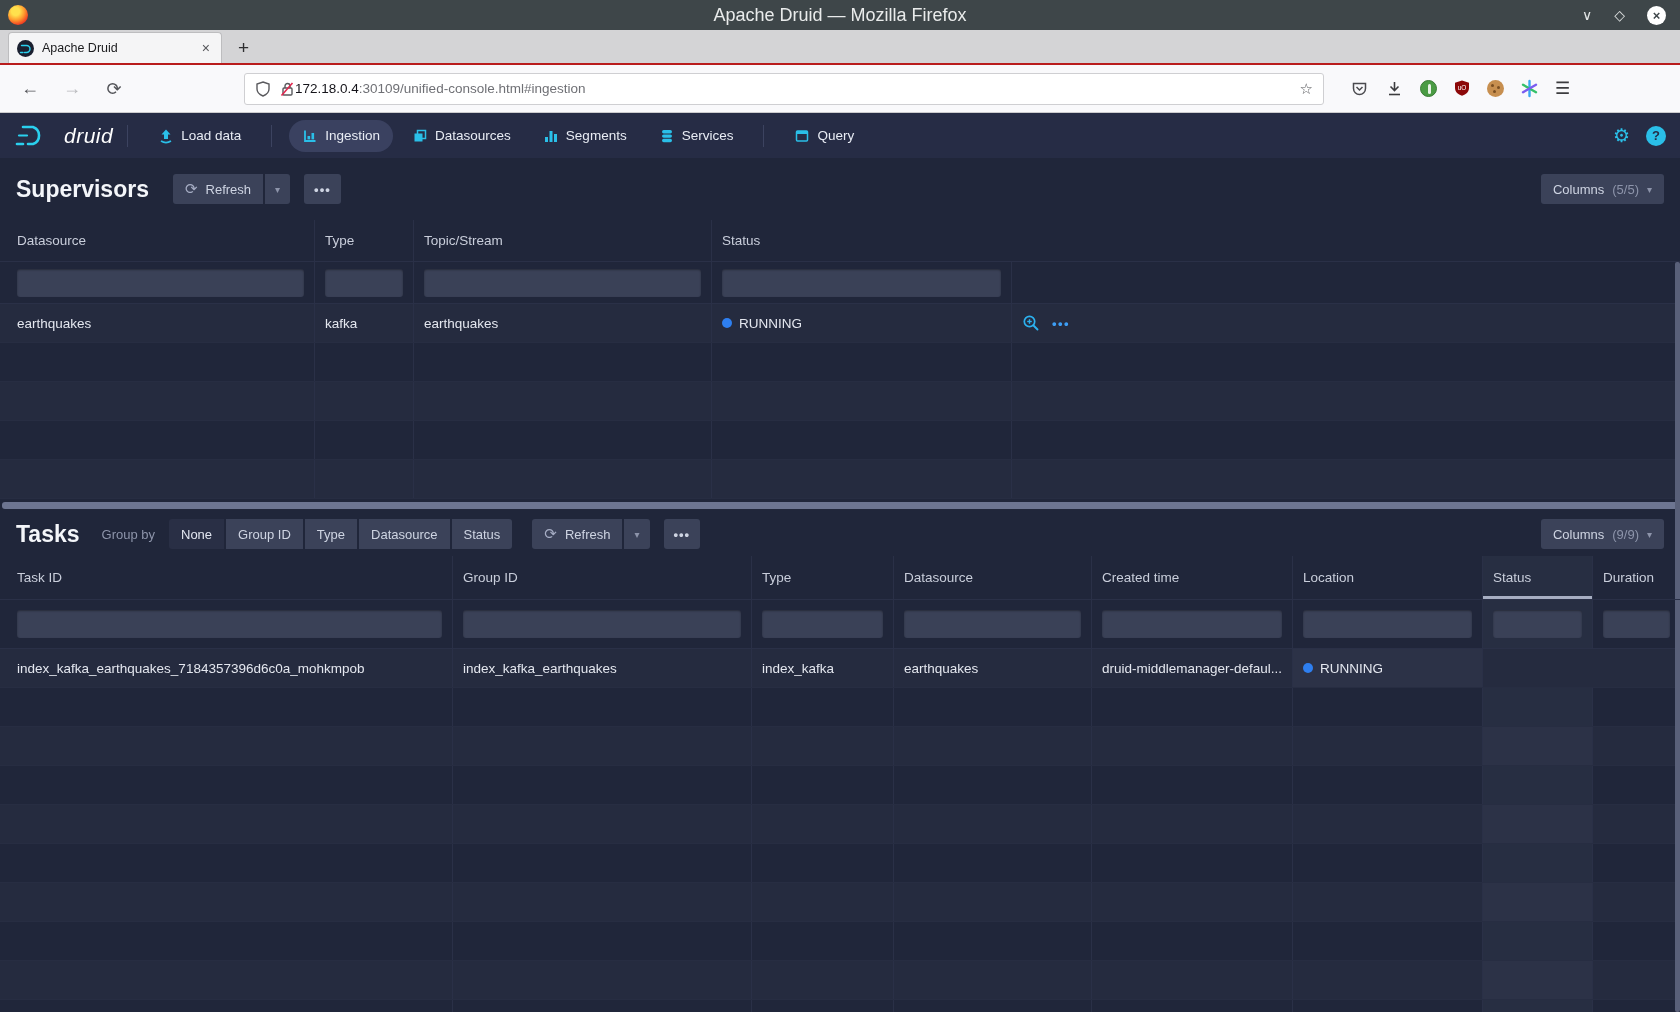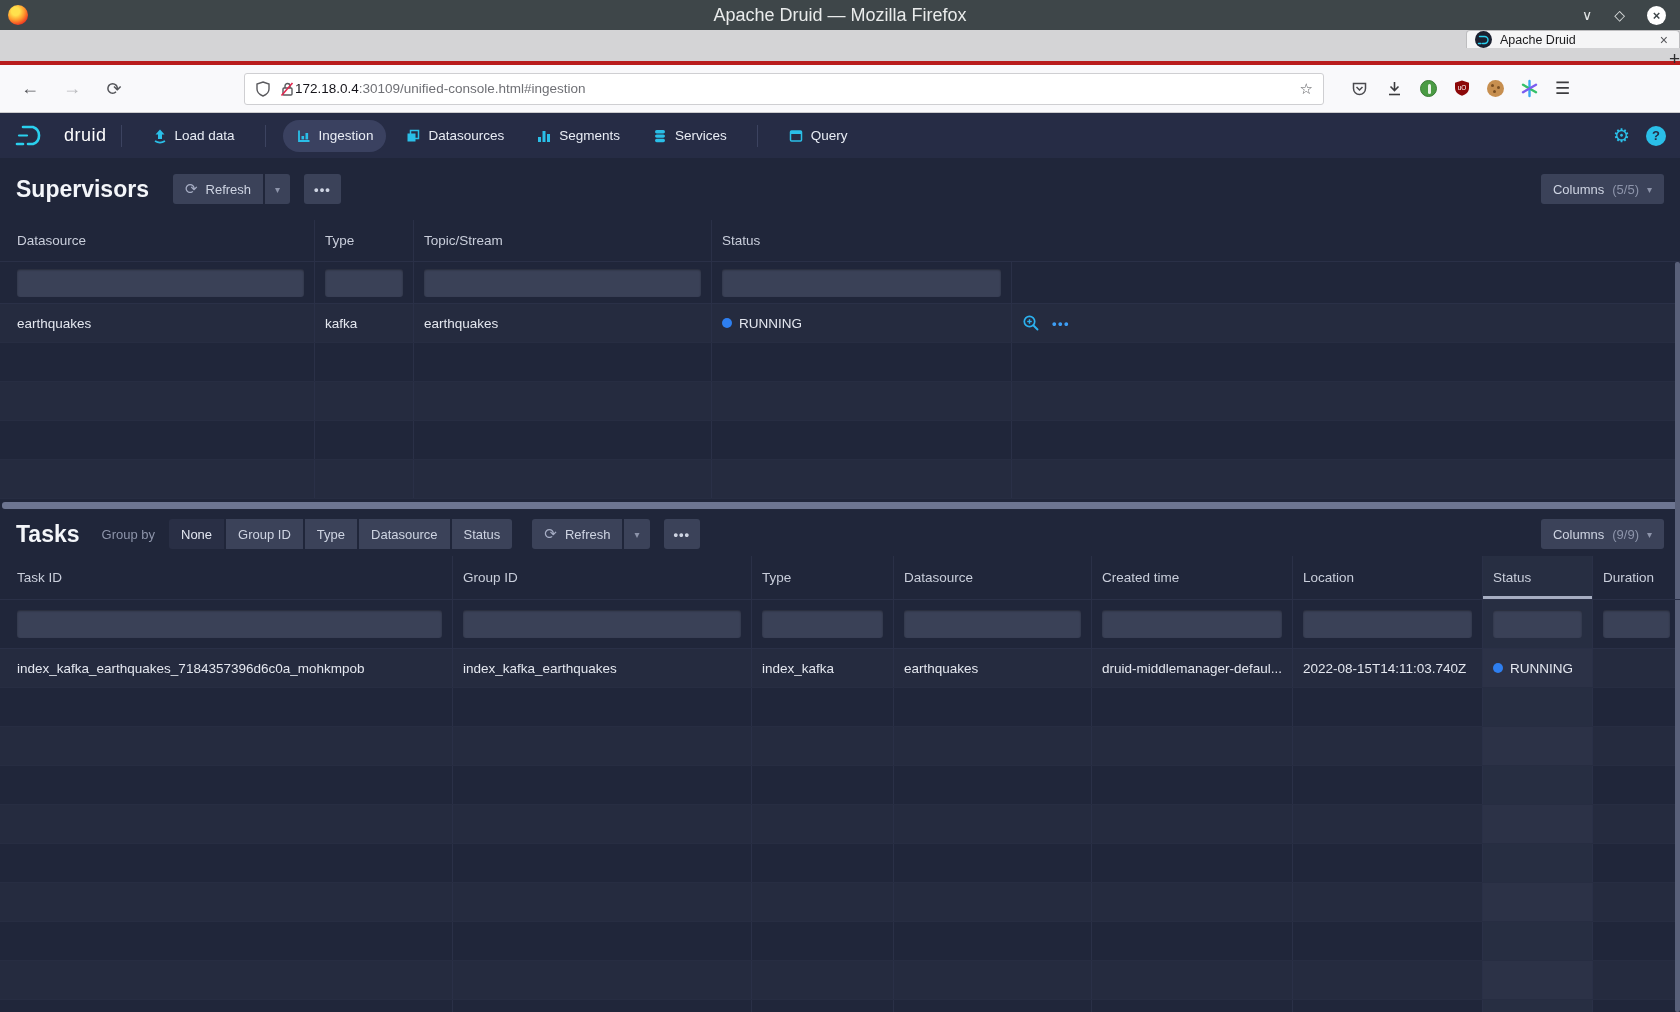--- a/index.html
+++ b/index.html
@@ -9,21 +9,21 @@
   
   .titlebar { height:30px; background:#3e4649; display:flex; align-items:center; position:relative; }
   .ff-logo { width:20px; height:20px; border-radius:50%; margin-left:8px;
     background:radial-gradient(circle at 38% 32%, #ffe14d 0 22%, #ff9a2e 48%, #f34423 72%, #b5121b 100%); }
   .win-title { position:absolute; left:0; right:0; text-align:center; color:#e9ebeb; font-size:18px; }
   .win-controls { margin-left:auto; display:flex; align-items:center; gap:22px; padding-right:14px; z-index:2; }
   .wc { color:#e3e6e6; font-size:14px; line-height:1; }
   .wc-close { width:19px; height:19px; background:#fff; border-radius:50%; color:#3e4649;
     display:flex; align-items:center; justify-content:center; font-size:13px; font-weight:bold; }
 
-  .tabbar { height:35px; background:#d4d4d6; display:flex; align-items:flex-end; border-bottom:4px solid #b91c1c;flex-direction:column; }
+  .tabbar { height:35px; background:#d4d4d6; display:flex; align-items:flex-end; border-bottom:2px solid #b91c1c; }
   .tab { width:214px; height:31px; background:#f5f5f6; border:1px solid #bdbdbf; border-bottom:none;
     border-radius:4px 4px 0 0; margin-left:8px; display:flex; align-items:center; padding:0 8px; }
   .tab-title { font-size:12.5px; color:#1b1b1d; margin-left:8px; flex:1; }
   .tab-close { color:#55565a; font-size:14px; padding:0 3px; }
   .newtab { color:#2e2e30; font-size:19px; margin-left:16px; padding-bottom:4px; }
 
   .navbar { height:48px; background:#f9f9fb; border-bottom:1px solid #ccccce; display:flex; align-items:center; }
   .nav-btn { font-size:18px; color:#55565a; margin-left:18px; width:24px; text-align:center; }
   .nav-btn.disabled { color:#b9babd; }
   .urlbar { height:32px; width:1080px; margin-left:118px; background:#ffffff; border:1px solid #cfcfd2;
@@ -35,21 +35,21 @@
   .ext-icons { display:flex; align-items:center; gap:16px; margin-left:26px; }
   .cookie { width:17px; height:17px; border-radius:50%; background:#c78f4f; position:relative; }
   .cookie i { position:absolute; width:3px; height:3px; border-radius:50%; background:#7a4f22; }
   .green-ext { width:17px; height:17px; border-radius:50%; background:#4a9b43; border:1px solid #3a7a35; position:relative; }
   .green-ext i { position:absolute; left:6.5px; top:3px; width:3px; height:10px; background:#e9f2e7; border-radius:2px; }
   .hamburger { color:#3c3c3f; font-size:17px; margin-left:16px; margin-right:14px; }
 
   
   .druidbar { height:45px; background:#262c45; display:flex; align-items:center; padding:0 14px; }
   .logo { display:flex; align-items:center; gap:8px; }
-  .logo-text { color:#ffffff; font-size:18px; font-weight:400; letter-spacing:0.5px; }
+  .logo-text { color:#ffffff; font-size:21px; font-weight:400; letter-spacing:0.5px;font-style:italic; }
   .vdiv { width:1px; height:22px; background:#3c4360; margin:0 14px; }
   .nav-item { display:flex; align-items:center; gap:7px; color:#e8ecf4; font-size:13.5px;
     padding:8px 13px; border-radius:17px; margin:0 3px; }
   .nav-item.active { background:#3a4160; }
   .bar-right { margin-left:auto; display:flex; align-items:center; gap:16px; }
   .gear { color:#2abfe8; font-size:19px; }
   .help { width:20px; height:20px; border-radius:50%; background:#2abfe8; color:#262c45;
     font-size:13px; font-weight:bold; display:flex; align-items:center; justify-content:center; }
 
   .section-toolbar { height:62px; display:flex; align-items:center; padding:0 16px; }
@@ -400,21 +400,20 @@
         <input style="">
       </div>
   </div>
   <div class="tbody">
     <div class="trow task-grid">
       <div class="cell">index_kafka_earthquakes_7184357396d6c0a_mohkmpob</div>
       <div class="cell">index_kafka_earthquakes</div>
       <div class="cell">index_kafka</div>
       <div class="cell">earthquakes</div>
       <div class="cell">druid-middlemanager-defaul...</div>
-      <div class="cell">2022-08-15T14:11:03.740Z</div>
       <div class="cell hl">
         <span class="dot"></span>
         <span>RUNNING</span>
       </div>
       <div class="cell"></div>
     </div>
   <div class="trow task-grid">
         <div class="cell"></div>
         <div class="cell"></div>
         <div class="cell"></div>

